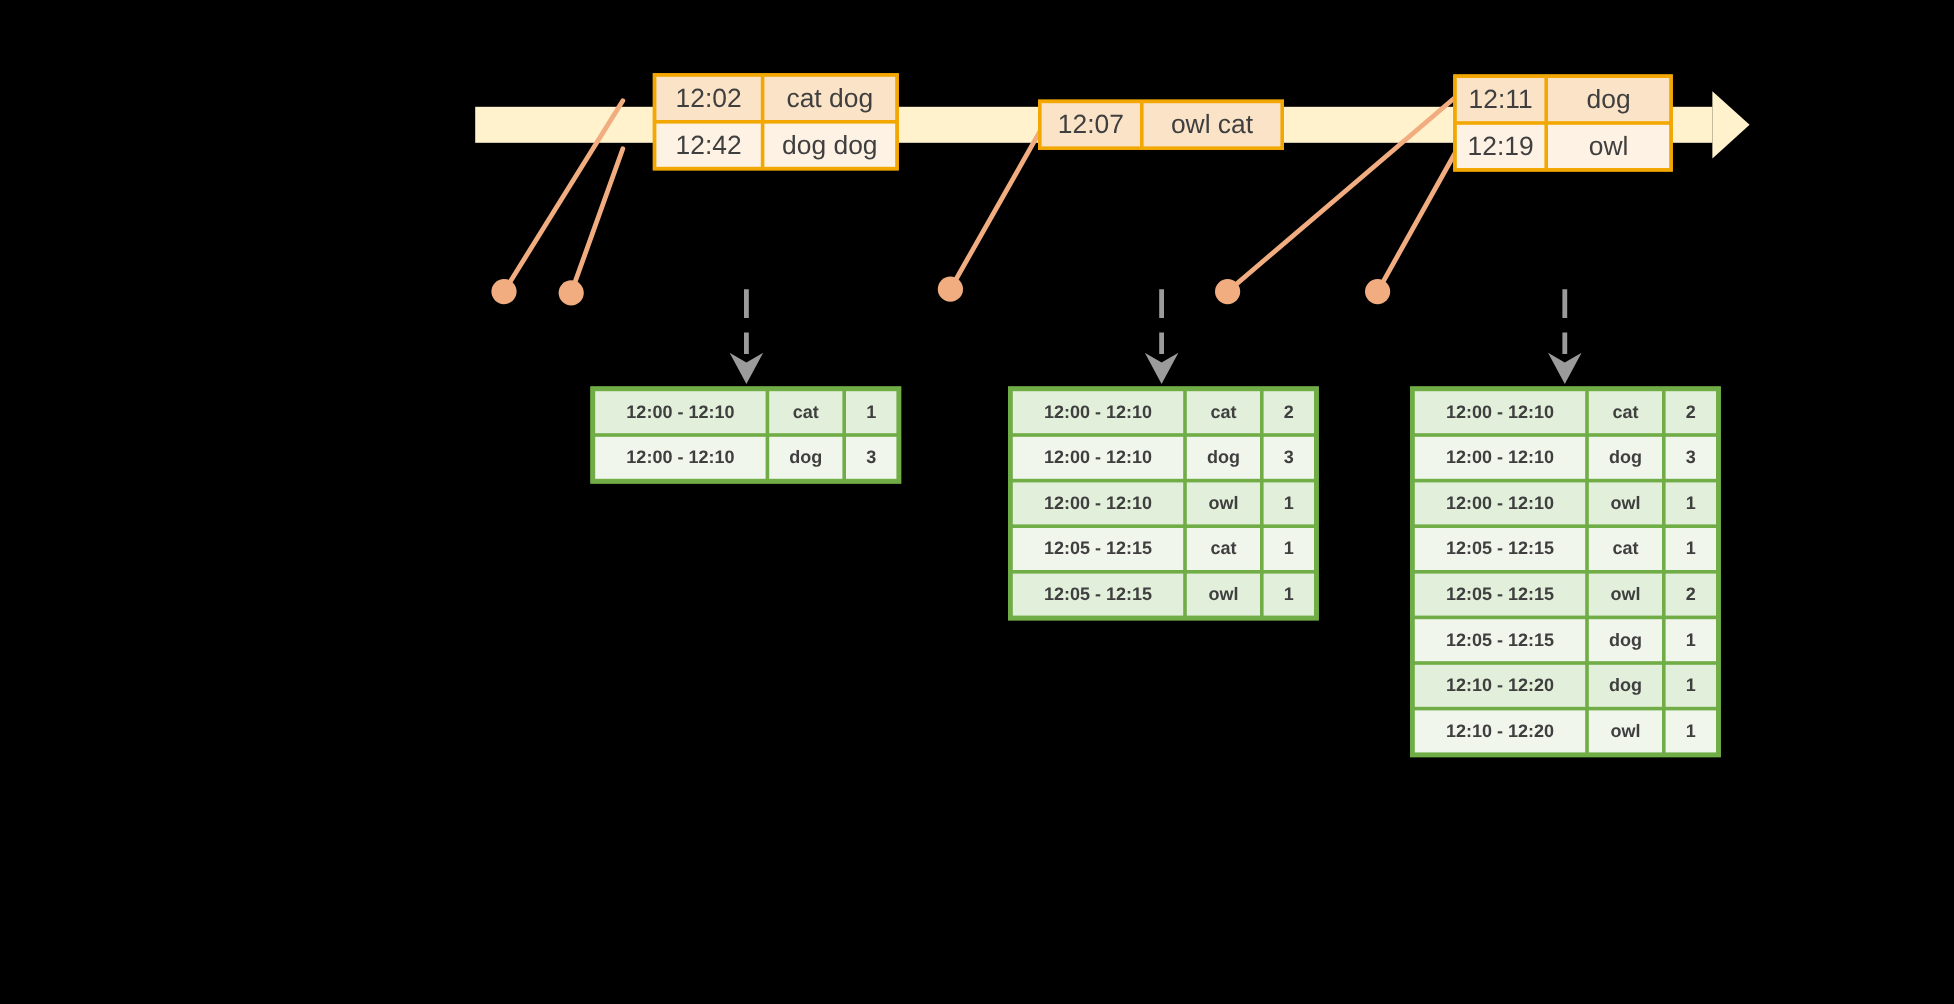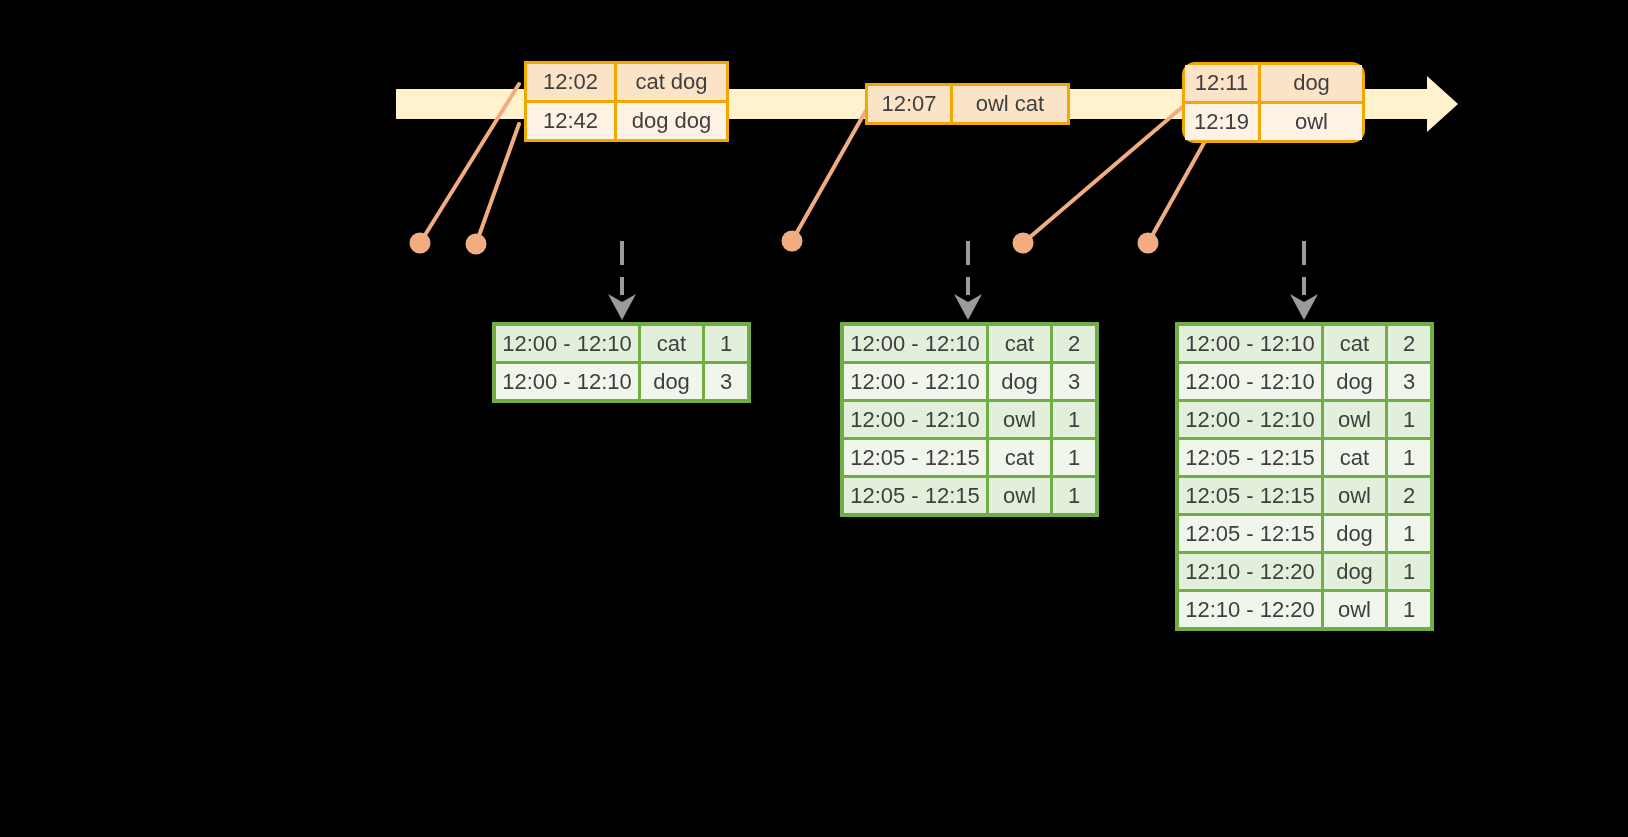--- a/index.html
+++ b/index.html
@@ -30,32 +30,32 @@
   .ebox{
     position:absolute;z-index:2;display:grid;gap:3px;
     border:3px solid var(--event-border);background:var(--event-border);
   }
   .ebox .cell{
     display:flex;align-items:center;justify-content:center;
     font-size:22px;color:var(--text);white-space:nowrap;
   }
   .peach{background:var(--event-row-peach);}
   .cream{background:var(--event-row-cream);}
-  .ebox1{left:524px;top:61px;grid-template-columns:87px 109px;grid-auto-rows:36px;}
+  .ebox1{left:544px;top:61px;grid-template-columns:87px 109px;grid-auto-rows:36px;}
   .ebox2{left:865px;top:83px;grid-template-columns:82px 114px;grid-auto-rows:36px;}
-  .ebox3{left:1182px;top:62px;grid-template-columns:73px 101px;grid-auto-rows:36px;border-radius:13px;}
+  .ebox3{left:1211px;top:62px;grid-template-columns:73px 101px;grid-auto-rows:36px;}
 
   .rtable{
     position:absolute;z-index:2;display:grid;gap:3px;
     grid-template-columns:142px 61px 42px;grid-auto-rows:35px;
     border:4px solid var(--table-border);background:var(--table-border);
   }
   .rtable .cell{
     display:flex;align-items:center;justify-content:center;
-    font-size:22px;color:var(--text);white-space:nowrap;
+    font-size:15px;color:var(--text);white-space:nowrap;font-weight:bold;
   }
   .dark{background:var(--table-row-dark);}
   .light{background:var(--table-row-light);}
   .rtable1{left:492px;top:322px;}
   .rtable2{left:840px;top:322px;}
   .rtable3{left:1175px;top:322px;}
 </style>
 </head>
 <body>
 

